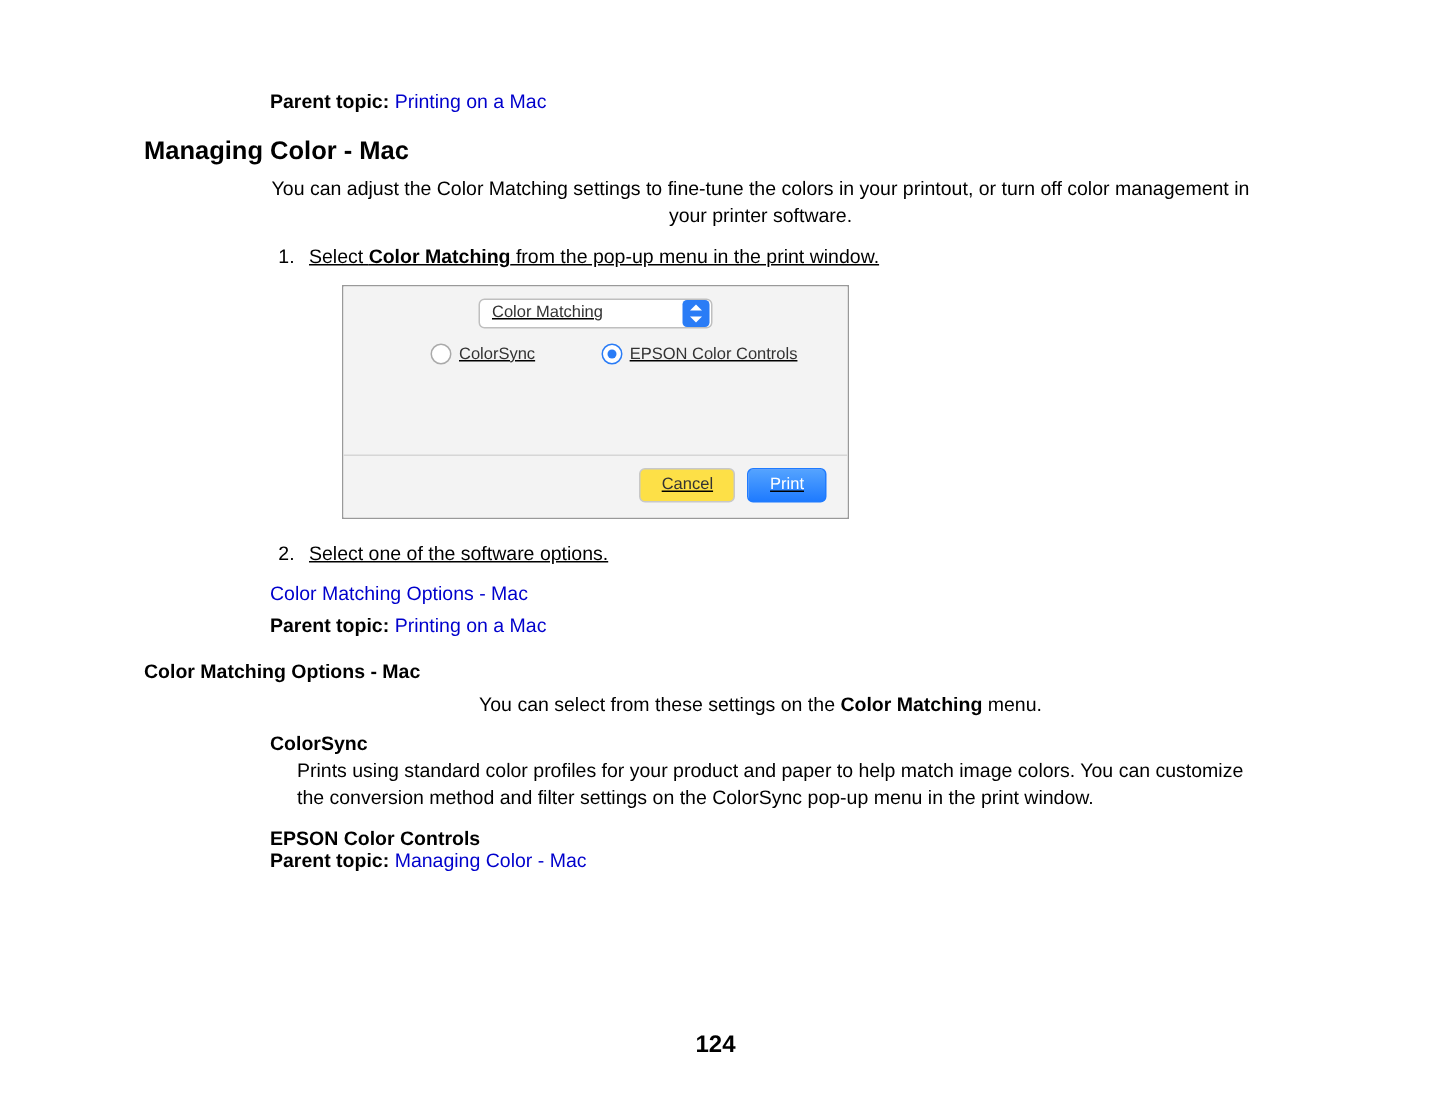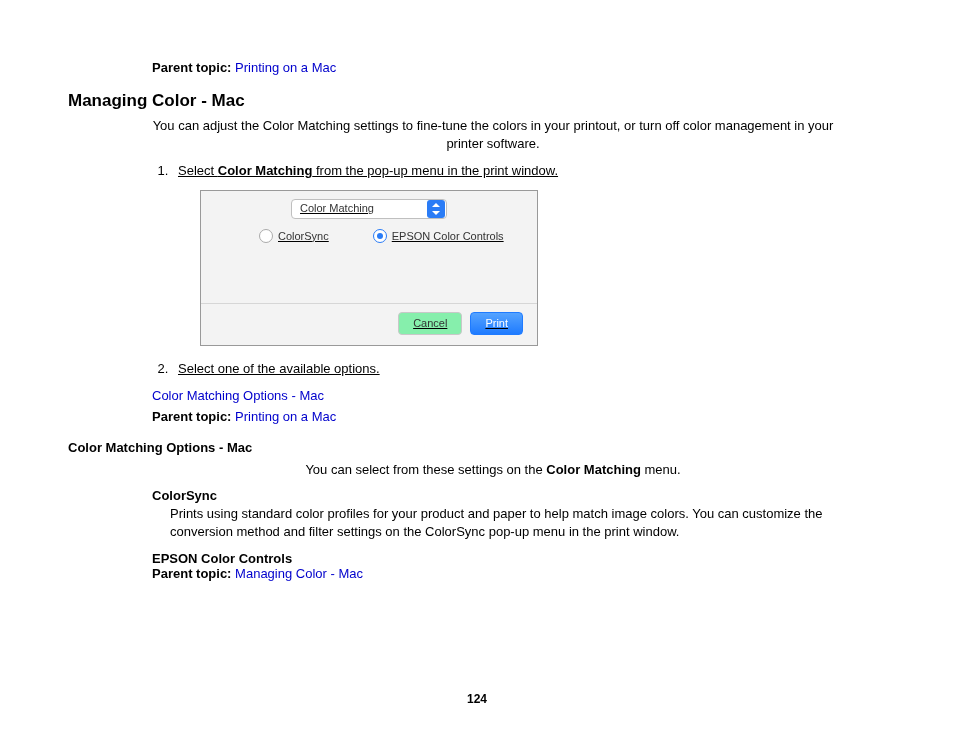--- a/index.html
+++ b/index.html
@@ -7,21 +7,21 @@
     font-size: 13px;
     color: #000;
     margin: 0;
     padding: 0;
     width: 954px;
     height: 738px;
     background: #fff;
     position: relative;
   }
   .page {
-    padding: 60px 120px 0 68px;
+    padding: 60px 120px 0 96px;
   }
   .indent {
     margin-left: 84px;
   }
   .parent-topic {
     font-size: 13px;
     margin-bottom: 16px;
   }
   .parent-topic .label {
     font-weight: bold;
@@ -63,21 +63,21 @@
   .def-body {
     margin: 2px 0 10px 18px;
     line-height: 1.35;
   }
   .page-number {
     position: absolute;
     left: 0; right: 0;
     bottom: 32px;
     text-align: center;
     font-weight: bold;
-    font-size: 12px;
+    font-size: 16px;
   }
 
   
   .dialog-wrap {
     margin: 10px 0 14px 22px;
     width: 338px;
     border: 1px solid #999;
     background: #fff;
     box-sizing: border-box;
   }
@@ -161,21 +161,21 @@
   }
   .dlg-buttons {
     display: flex;
     justify-content: flex-end;
     gap: 8px;
   }
   .btn {
     padding: 3px 14px;
     border: 1px solid #c8c8c8;
     border-radius: 4px;
-    background: #86efac;
+    background: #fde047;
     font-size: 11px;
     color: #333;
   }
   .btn.primary {
     background: linear-gradient(#54a3ff,#1f7bff);
     border-color: #1f7bff;
     color: #fff;
   }
   .link-line {
     margin: 4px 0 6px 0;
@@ -219,21 +219,21 @@
               </div>
             </div>
             <div class="sep"></div>
             <div class="dlg-buttons">
               <div class="btn">Cancel</div>
               <div class="btn primary">Print</div>
             </div>
           </div>
         </div>
       </li>
-      <li>Select one of the available options.</li>
+      <li>Select one of the software options.</li>
     </ol>
 
     <div class="link-line">
       <a href="#" class="link">Color Matching Options - Mac</a>
     </div>
 
     <div class="parent-topic">
       <span class="label">Parent topic:</span>
       <a href="#" class="link">Printing on a Mac</a>
     </div>

